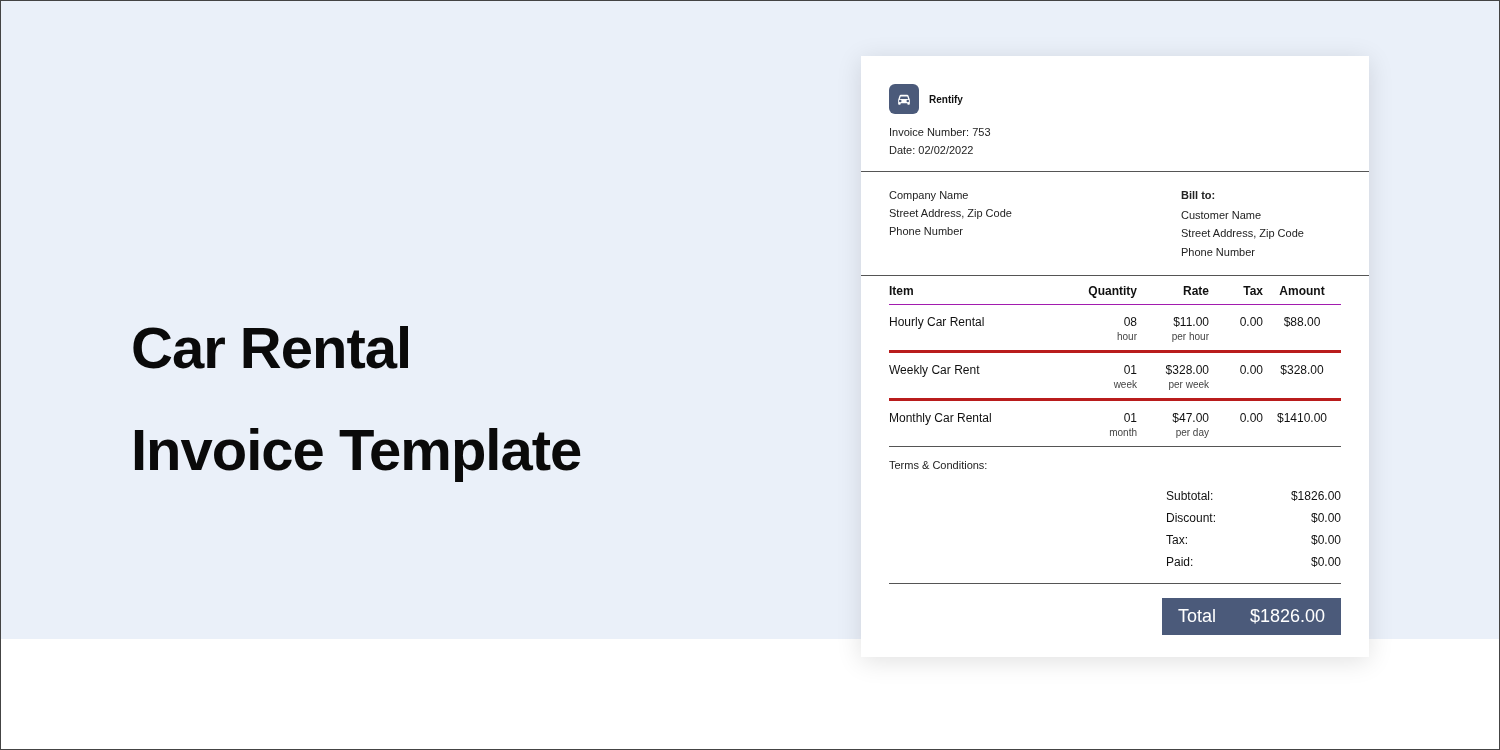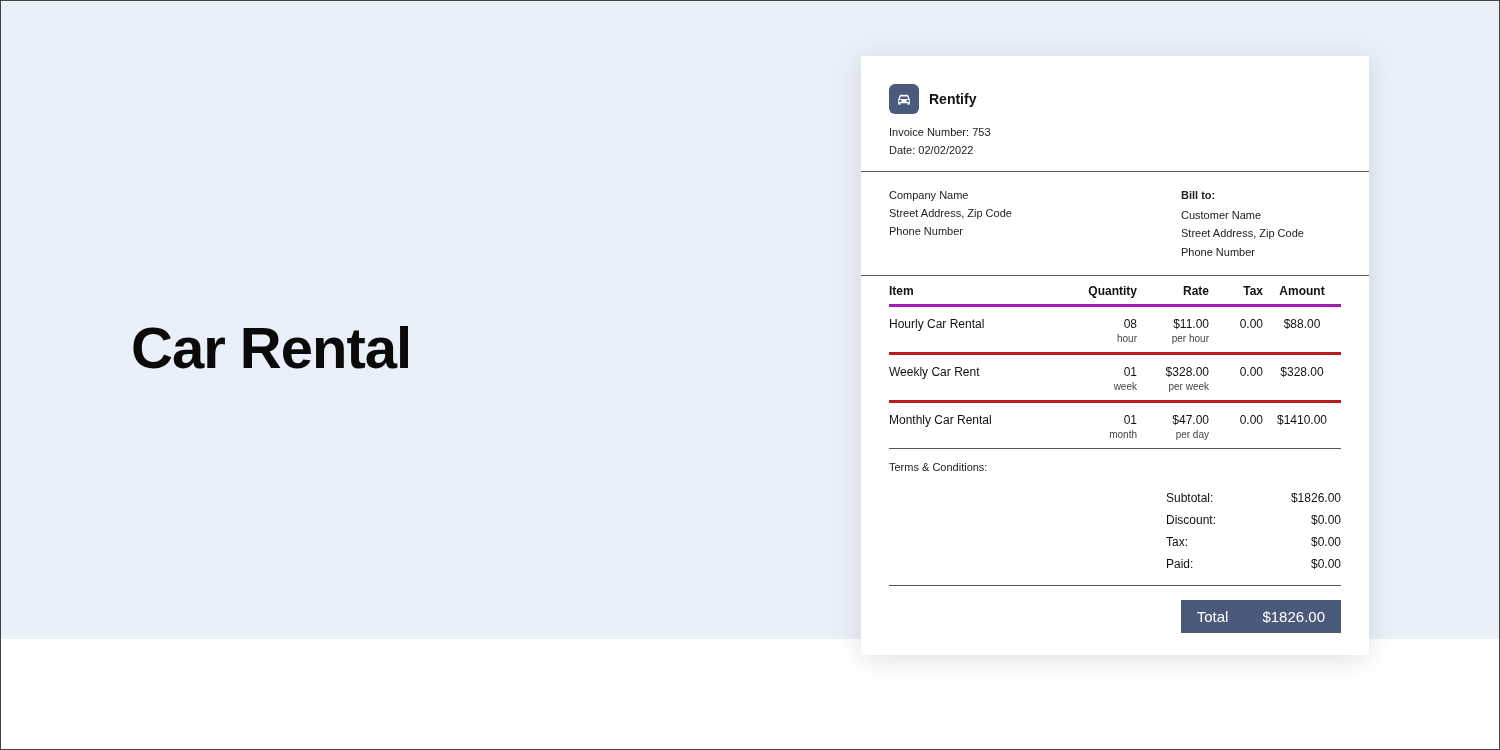--- a/index.html
+++ b/index.html
@@ -6,62 +6,63 @@
 body { font-family: Arial, Helvetica, sans-serif; width: 1500px; height: 750px; overflow: hidden; }
 .container { width: 1500px; height: 750px; border: 1px solid #444; position: relative; background: #fff; }
 .bg-blue { position: absolute; top: 0; left: 0; width: 100%; height: 638px; background: #eaf0f9; }
 .heading { position: absolute; left: 130px; top: 296px; }
 .heading h1 { font-size: 58px; font-weight: 900; color: #0a0a0a; line-height: 1.75; letter-spacing: -1px; font-family: "Arial Black", Arial, sans-serif; }
 .invoice { position: absolute; right: 130px; top: 55px; width: 508px; background: #fff; box-shadow: 0 4px 24px rgba(0,0,0,0.12); padding: 28px 0 22px 0; }
 .inv-top { display: flex; justify-content: space-between; align-items: flex-start; padding: 0 28px 12px 28px; }
 .brand { display: flex; flex-direction: column; gap: 10px; }
 .brand-row { display: flex; align-items: center; gap: 10px; }
 .brand-icon { width: 30px; height: 30px; background: #4b5a7a; border-radius: 6px; display: flex; align-items: center; justify-content: center; }
-.brand-name { font-size: 14px; font-weight: 700; color: #111; }
+.brand-name { font-size: 10px; font-weight: 700; color: #111; }
 .meta { font-size: 11px; color: #222; line-height: 1.6; }
 .inv-badge { display: flex; align-items: stretch; height: 28px; margin-top: 4px; }
 .inv-stripes { display: flex; align-items: stretch; margin-right: 6px; }
 .stripe { width: 4px; background: #4b5a7a; margin-left: 3px; }
 .stripe.thin { width: 2px; }
 .inv-badge-text { background: #4b5a7a; color: #fff; font-size: 22px; font-weight: 800; letter-spacing: 4px; padding: 1px 10px 0 10px; display: flex; align-items: center; }
 .hr { height: 1px; background: #555; margin: 0; }
 .bill-section { display: flex; padding: 14px 28px 14px 28px; gap: 30px; }
 .bill-col { font-size: 11px; color: #222; line-height: 1.65; }
 .bill-col:first-child { flex: 1 1 0; }
 .bill-col:last-child { width: 160px; }
 .bill-col .label { font-weight: 700; margin-bottom: 2px; }
 .tbl { padding: 0 28px; }
-.thead { display: flex; font-size: 12px; font-weight: 700; color: #111; padding: 8px 0 6px 0; border-bottom: 3px solid #a21caf; }
+.thead { display: flex; font-size: 12px; font-weight: 700; color: #111; padding: 8px 0 6px 0; border-bottom: 1px solid #a21caf; }
 .col-item { flex: 1.6; }
 .col-qty { width: 75px; text-align: right; }
 .col-rate { width: 72px; text-align: right; }
 .col-tax { width: 54px; text-align: right; }
 .col-amt { width: 78px; text-align: center; }
 .trow { display: flex; font-size: 12px; color: #111; padding: 10px 0 8px 0; border-bottom: 3px solid #b91c1c; align-items: flex-start; }
 .trow:last-of-type { border-bottom: none; }
 .sub { font-size: 10px; color: #444; margin-top: 2px; text-align: right; }
 .terms { font-size: 11px; color: #222; padding: 12px 28px 8px 28px; }
 .totals { padding: 6px 28px 0 28px; }
 .total-row { display: flex; justify-content: flex-end; font-size: 12px; color: #111; padding: 4px 0; }
 .total-row .tlabel { width: 90px; }
 .total-row .tval { width: 85px; text-align: right; }
 .hr2 { height: 1px; background: #555; margin: 10px 0 0 0; }
 .grand { display: flex; justify-content: flex-end; padding: 14px 28px 0 28px; }
-.grand-box { background: #4b5a7a; color: #fff; display: flex; gap: 34px; padding: 8px 16px; font-size: 15px; font-weight: 400; align-items: center; }
+.grand-box { background: #4b5a7a; color: #fff; display: flex; gap: 34px; padding: 8px 16px; font-size: 18px; font-weight: 400; align-items: center; }
 .grand-box .gval { font-weight: 400; }
 </style>
 </head>
 <body>
 
 <div class="container">
   <div class="bg-blue"></div>
 
   <div class="heading">
     <h1>
       <span>Car Rental</span><br>
+      <span>Invoice Template</span>
     </h1>
   </div>
 
   <div class="invoice">
     <div class="inv-top">
       <div class="brand">
         <div class="brand-row">
           <div class="brand-icon">
             <svg width="20" height="20" viewBox="0 0 24 24" fill="#fff">
                 <path d="M5 13l1.5-4.5A2 2 0 0 1 8.4 7h7.2a2 2 0 0 1 1.9 1.5L19 13v5a1 1 0 0 1-1 1h-1a1 1 0 0 1-1-1v-1H8v1a1 1 0 0 1-1 1H6a1 1 0 0 1-1-1v-5zm2.5 3A1.5 1.5 0 1 0 6 14.5 1.5 1.5 0 0 0 7.5 16zm9 0A1.5 1.5 0 1 0 15 14.5 1.5 1.5 0 0 0 16.5 16zM7 12h10l-1-3H8z"></path>

